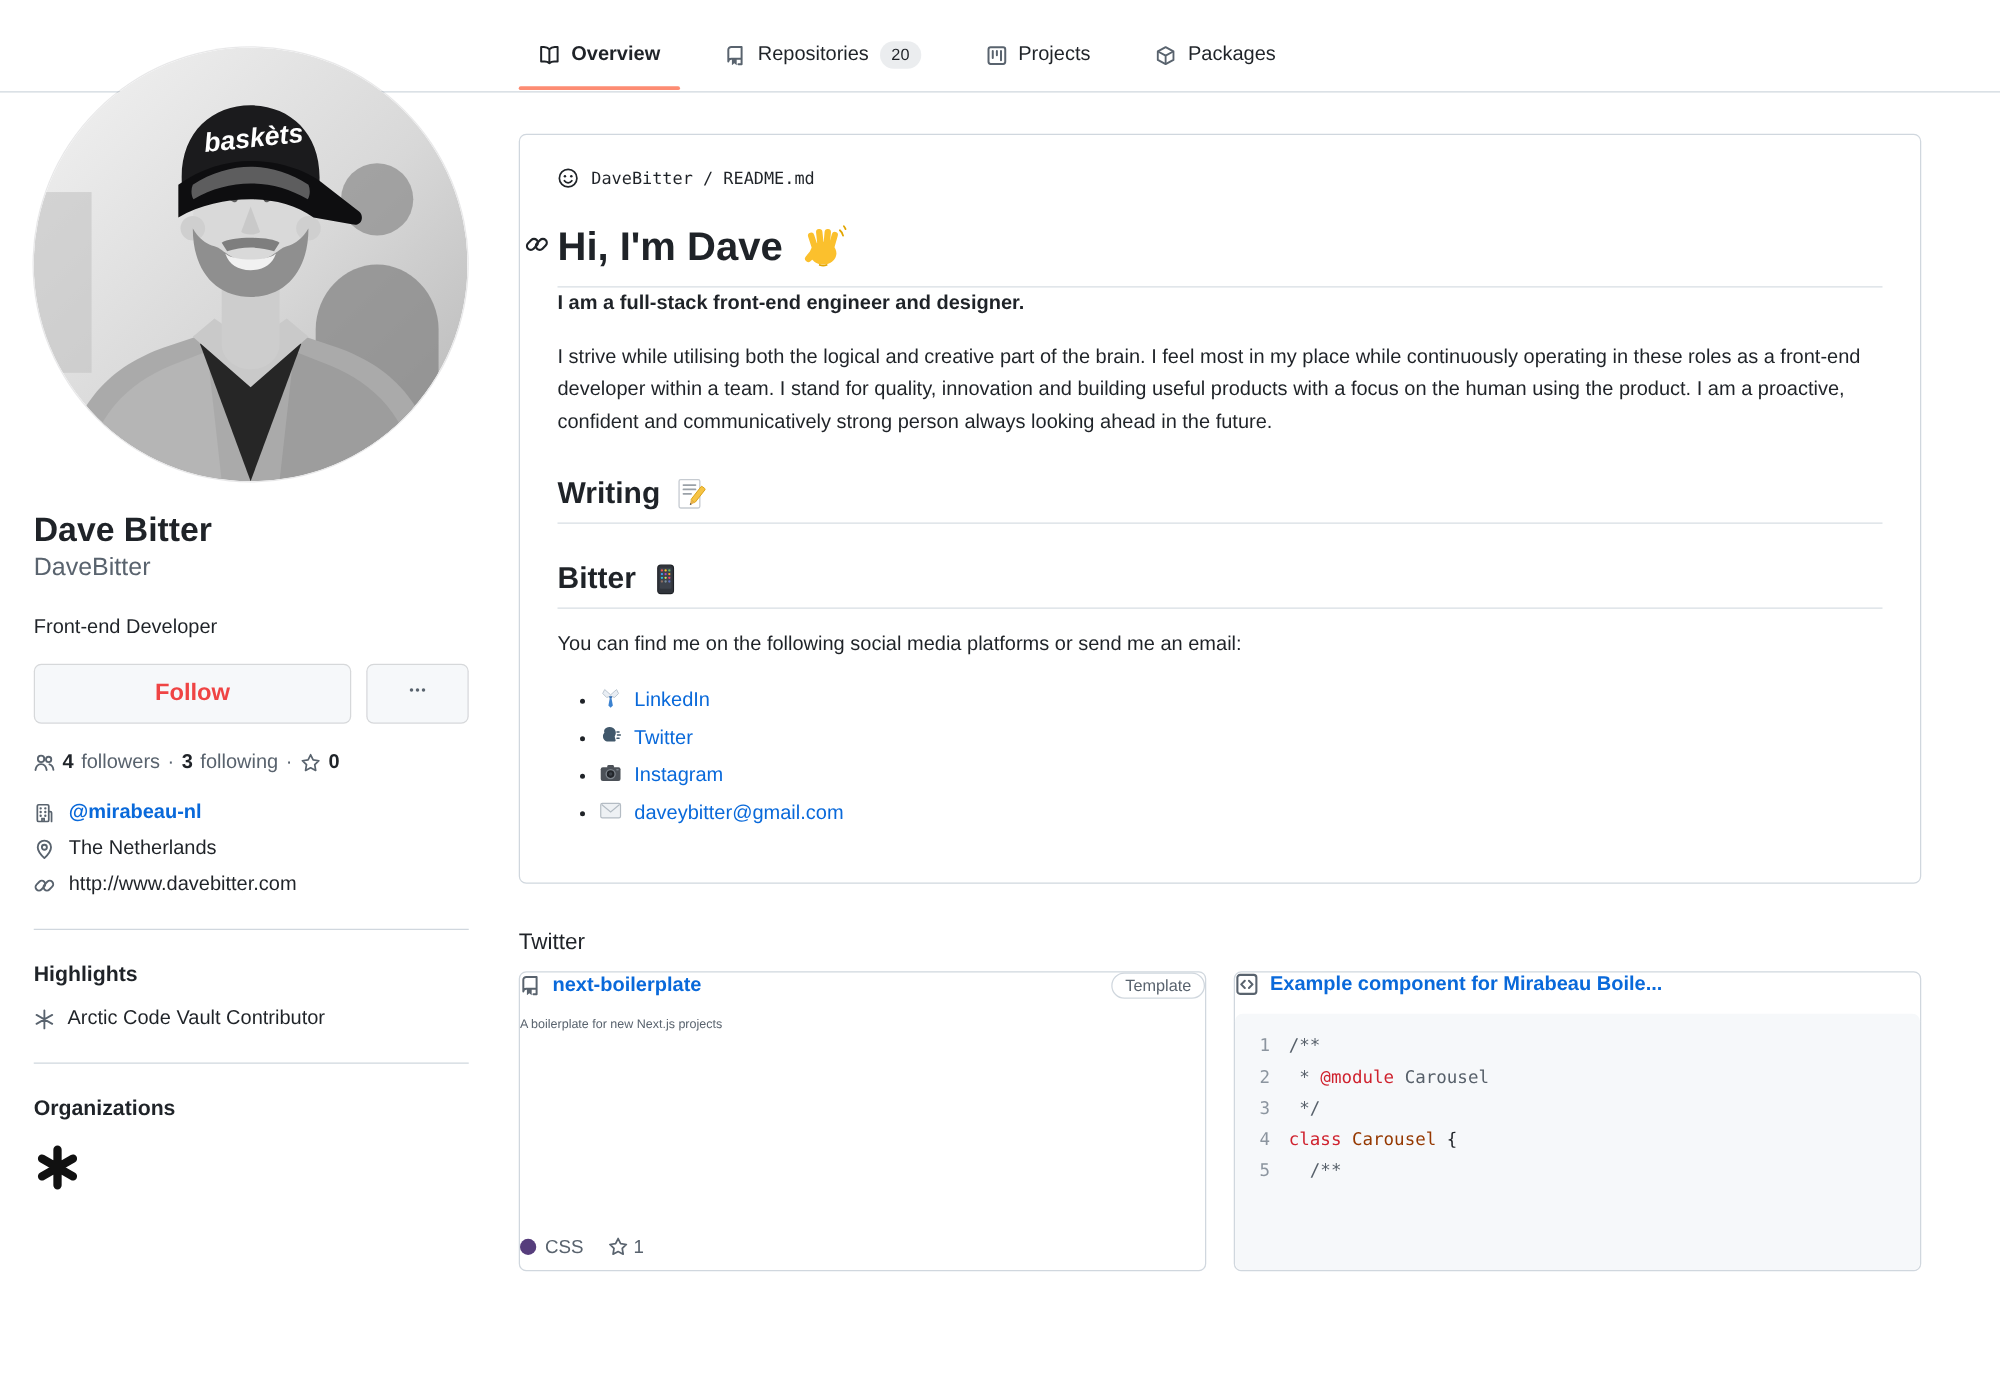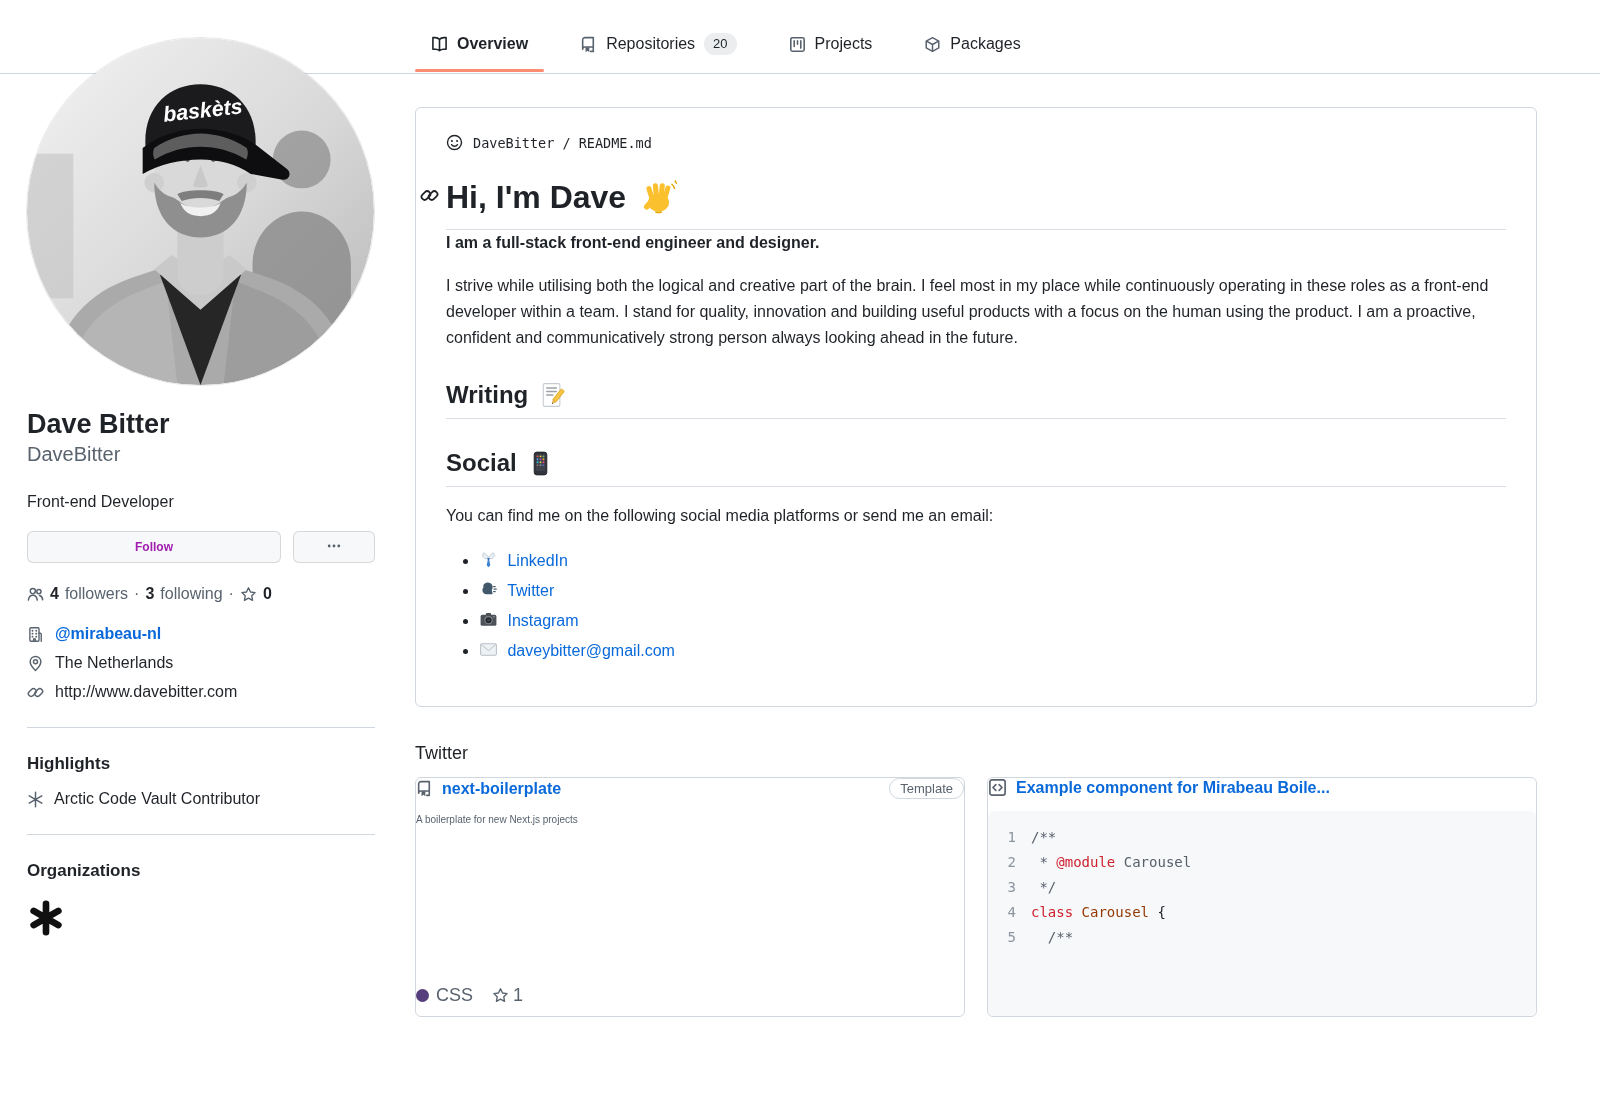--- a/index.html
+++ b/index.html
@@ -60,23 +60,23 @@
   .layout { display: flex; padding: 0 63px 0 27px; }
   .sidebar { width: 348px; flex: none; padding-top: 333px; }
   .main { flex: 1; min-width: 0; margin-left: 40px; padding-top: 33px; }
 
   
   .p-name { font-size: 27px; font-weight: 600; line-height: 34px; }
   .p-username { font-size: 20px; font-weight: 300; color: #59636e; line-height: 26px; }
   .p-bio { margin-top: 26px; font-size: 16px; }
   .btn-row { display: flex; gap: 12px; margin-top: 20px; }
   .btn {
-    height: 32px; border: 1px solid rgba(31,35,40,0.15);
+    height: 48px; border: 1px solid rgba(31,35,40,0.15);
     border-radius: 6px; background: #f6f8fa;
-    font-size: 12px; font-weight: 600; color: #a21caf;
+    font-size: 19px; font-weight: 600; color: #ef4444;
     display: flex; align-items: center; justify-content: center;
     cursor: pointer; font-family: inherit;
   }
   .btn-follow { flex: 1; }
   .btn-more { flex: 0 0 82px; }
   .follow-stats {
     margin-top: 22px; display: flex; align-items: center; gap: 6px;
     font-size: 16px; color: #59636e;
   }
   .follow-stats b { color: #1f2328; font-weight: 600; }
@@ -136,21 +136,21 @@
   .pin-name { font-size: 16px; font-weight: 600; color: #0969da; white-space: nowrap; overflow: hidden; }
   .badge {
     margin-left: auto; flex: none;
     border: 1px solid #d0d7de; border-radius: 2em;
     padding: 2px 10px; font-size: 13px; color: #59636e;
   }
   .pin-desc { margin-top: 10px; font-size: 10px; color: #59636e; line-height: 22px; }
   .pin-footer {
     margin-top: auto; margin-bottom: 10px;
     display: flex; align-items: center; gap: 7px;
-    font-size: 18px; color: #59636e;
+    font-size: 15px; color: #59636e;
   }
   .lang-dot { width: 13px; height: 13px; border-radius: 50%; display: inline-block; }
   .star-link { display: flex; align-items: center; gap: 4px; margin-left: 12px; color: #59636e; }
 
   .gist-code {
     margin-top: 14px;
     background: #f6f8fa; border-radius: 6px;
     padding: 14px 12px;
     font-family: "DejaVu Sans Mono", "Liberation Mono", monospace;
     font-size: 14px;
@@ -408,21 +408,21 @@
               <g transform="rotate(38 22 18)">
                 <rect x="20" y="8" width="4.6" height="16" rx="1" fill="#f6c344" stroke="#d9a013" stroke-width=".8"></rect>
                 <path d="M20 24l2.3 4.2 2.3-4.2z" fill="#e8b04b"></path>
                 <path d="M21.4 26.7l.9 1.7.9-1.7z" fill="#4a4a4a"></path>
               </g>
             </svg>
         </span>
       </h2>
 
       <h2 class="md-h2">
-        <span>Social</span>
+        <span>Bitter</span>
         <span style="display:flex;">
           <svg viewBox="0 0 32 32" width="27" height="27">
               <rect x="8.5" y="2.5" width="15" height="27" rx="3" fill="#30343b" stroke="#1e2126" stroke-width="1"></rect>
               <rect x="10.5" y="5" width="11" height="20" rx="1" fill="#3d424b"></rect>
               <circle cx="12.5" cy="7.5" r="1.1" fill="#ef5350"></circle>
               <circle cx="16" cy="7.5" r="1.1" fill="#ffca28"></circle>
               <circle cx="19.5" cy="7.5" r="1.1" fill="#66bb6a"></circle>
               <circle cx="12.5" cy="11" r="1.1" fill="#42a5f5"></circle>
               <circle cx="16" cy="11" r="1.1" fill="#ab47bc"></circle>
               <circle cx="19.5" cy="11" r="1.1" fill="#ffa726"></circle>

